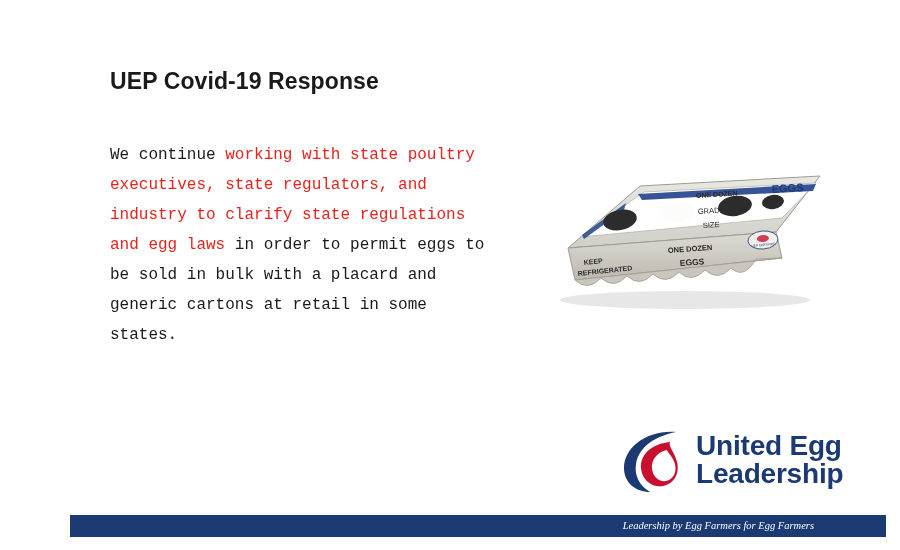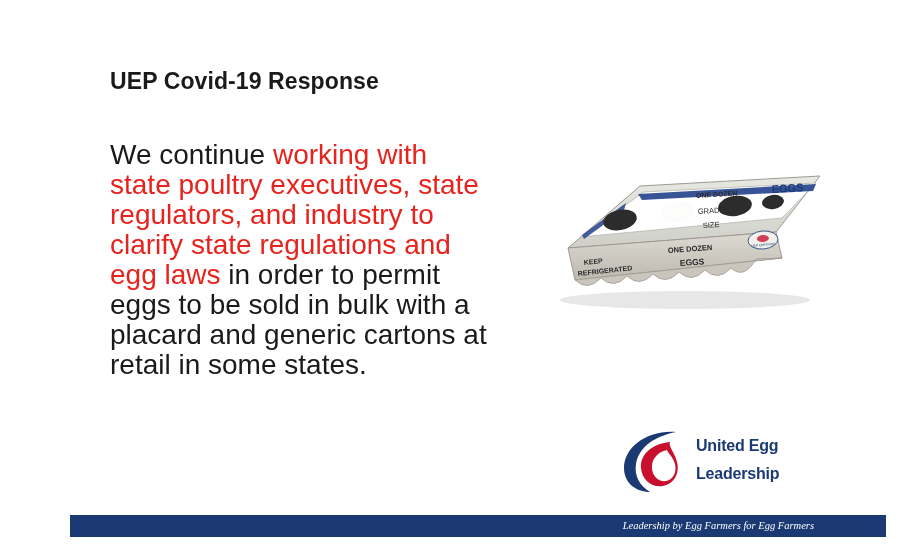--- a/index.html
+++ b/index.html
@@ -26,23 +26,24 @@
     font-size: 23px;
     font-weight: bold;
     color: #1a1a1a;
     letter-spacing: 0.1px;
   }
   .body-text {
     position: absolute;
     left: 110px;
     top: 140px;
     width: 380px;
-    font-size: 28px;
+    font-size: 16px;
     line-height: 30px;
     color: #1a1a1a;
+    font-family: Liberation Mono, monospace;
   }
   .hl {
     color: #e8221c;
   }
   
   .carton-wrap {
     position: absolute;
     left: 520px;
     top: 140px;
     width: 320px;
@@ -60,21 +61,21 @@
     position: absolute;
     left: 618px;
     top: 428px;
     width: 230px;
     height: 72px;
   }
   .logo-text {
     position: absolute;
     left: 78px;
     top: 4px;
-    font-size: 16px;
+    font-size: 28px;
     font-weight: bold;
     color: #1b3a73;
     line-height: 28px;
     letter-spacing: -0.2px;
   }
   .footer-bar {
     position: absolute;
     left: 70px;
     top: 515px;
     width: 816px;

